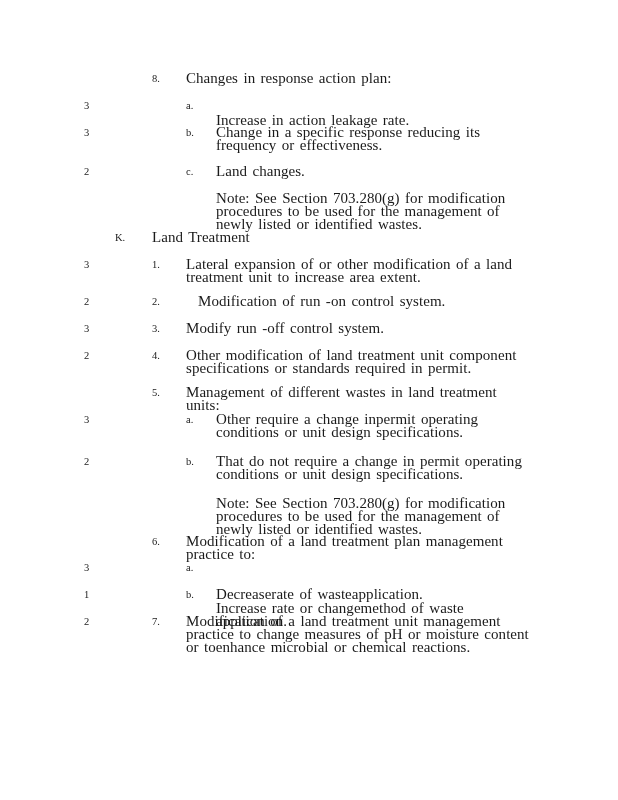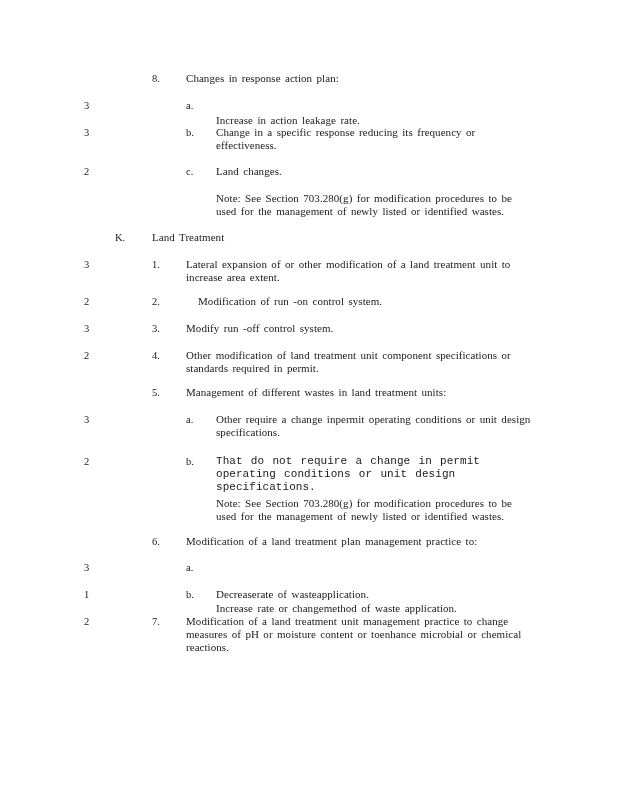--- a/index.html
+++ b/index.html
@@ -49,21 +49,21 @@
   }
   .mk-let {           
     position: absolute;
     left: 186px;
     font-size: 10.5px;
     line-height: 13px;
   }
   
   .tx {
     position: absolute;
-    font-size: 11px;
+    font-size: 15px;
     line-height: 13.2px;
     text-align: justify;
     word-spacing: 1.6px;
     letter-spacing: 0.05px;
     hyphens: none;
   }
   .tx.lvl-cap {       
     left: 152px;
     width: 383px;
     text-align: left;
@@ -136,21 +136,21 @@
       <div class="tx lvl-num single" style="top: 0px;">Management    of different   wastes  in land treatment   units:</div>
     </div>
     <div class="row" style="top: 413px;">
       <div class="cls" style="top: 0px;">3</div>
       <div class="mk-let" style="top: 0px;">a.</div>
       <div class="tx lvl-let single" style="top: 0px;">Other  require  a change   inpermit  operating   conditions   or unit design  specifications.</div>
     </div>
     <div class="row" style="top: 455px;">
       <div class="cls" style="top: 0px;">2</div>
       <div class="mk-let" style="top: 0px;">b.</div>
-      <div class="tx lvl-let single" style="top: 0px; font-family: Liberation Mono, monospace;">That  do not require  a change  in permit  operating   conditions   or unit design  specifications.</div>
+      <div class="tx lvl-let single" style="top: 0px;">That  do not require  a change  in permit  operating   conditions   or unit design  specifications.</div>
     </div>
     <div class="row" style="top: 497px;">
       <div class="tx lvl-let single" style="top: 0px;">Note:  See  Section   703.280(g)   for modification   procedures   to be used for  the  management    of newly  listed or identified   wastes.</div>
     </div>
     <div class="row" style="top: 535px;">
       <div class="mk-num" style="top: 0px;">6.</div>
       <div class="tx lvl-num single" style="top: 0px;">Modification    of a land treatment   plan management    practice   to:</div>
     </div>
     <div class="row" style="top: 561px;">
       <div class="cls" style="top: 0px;">3</div>

